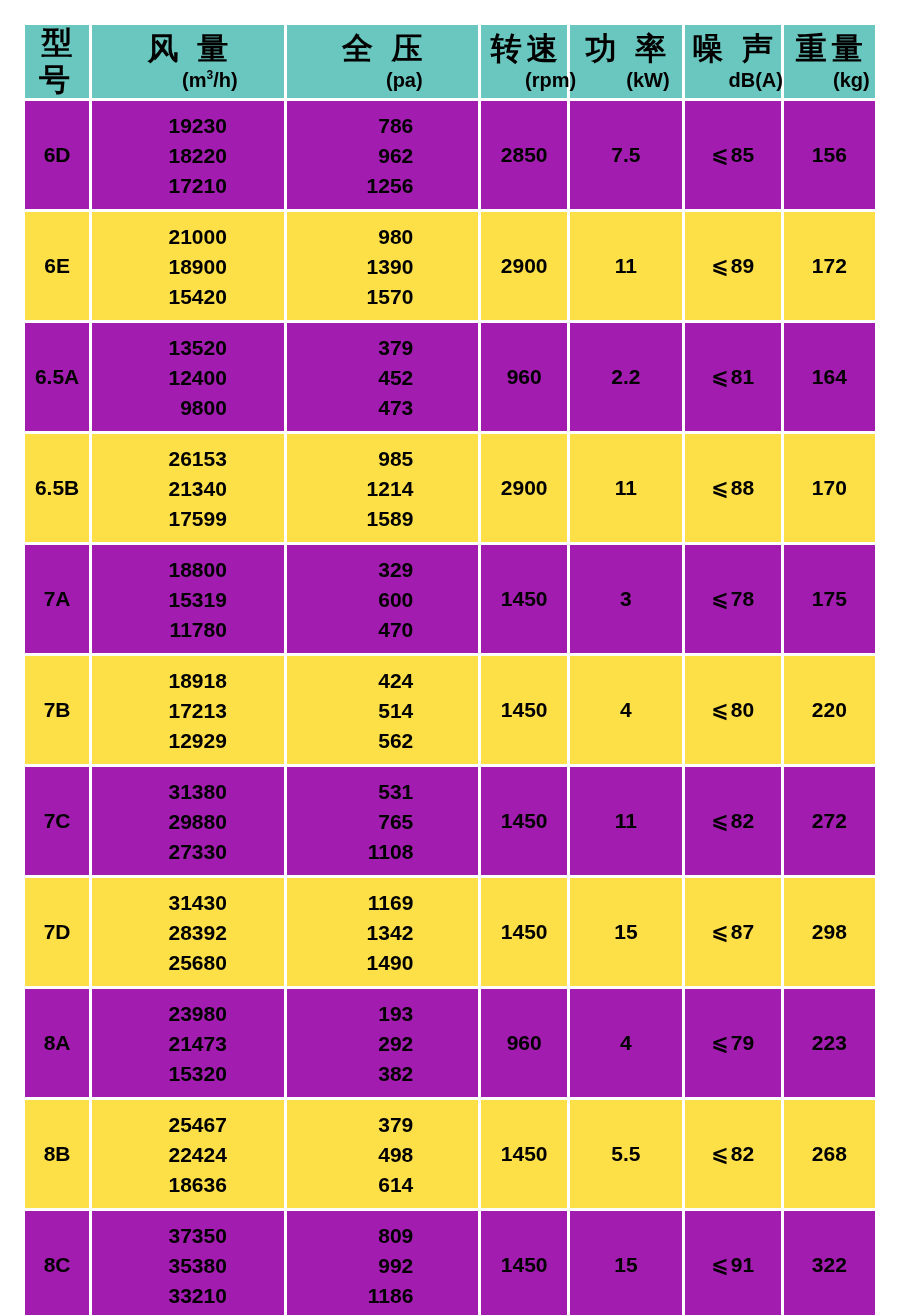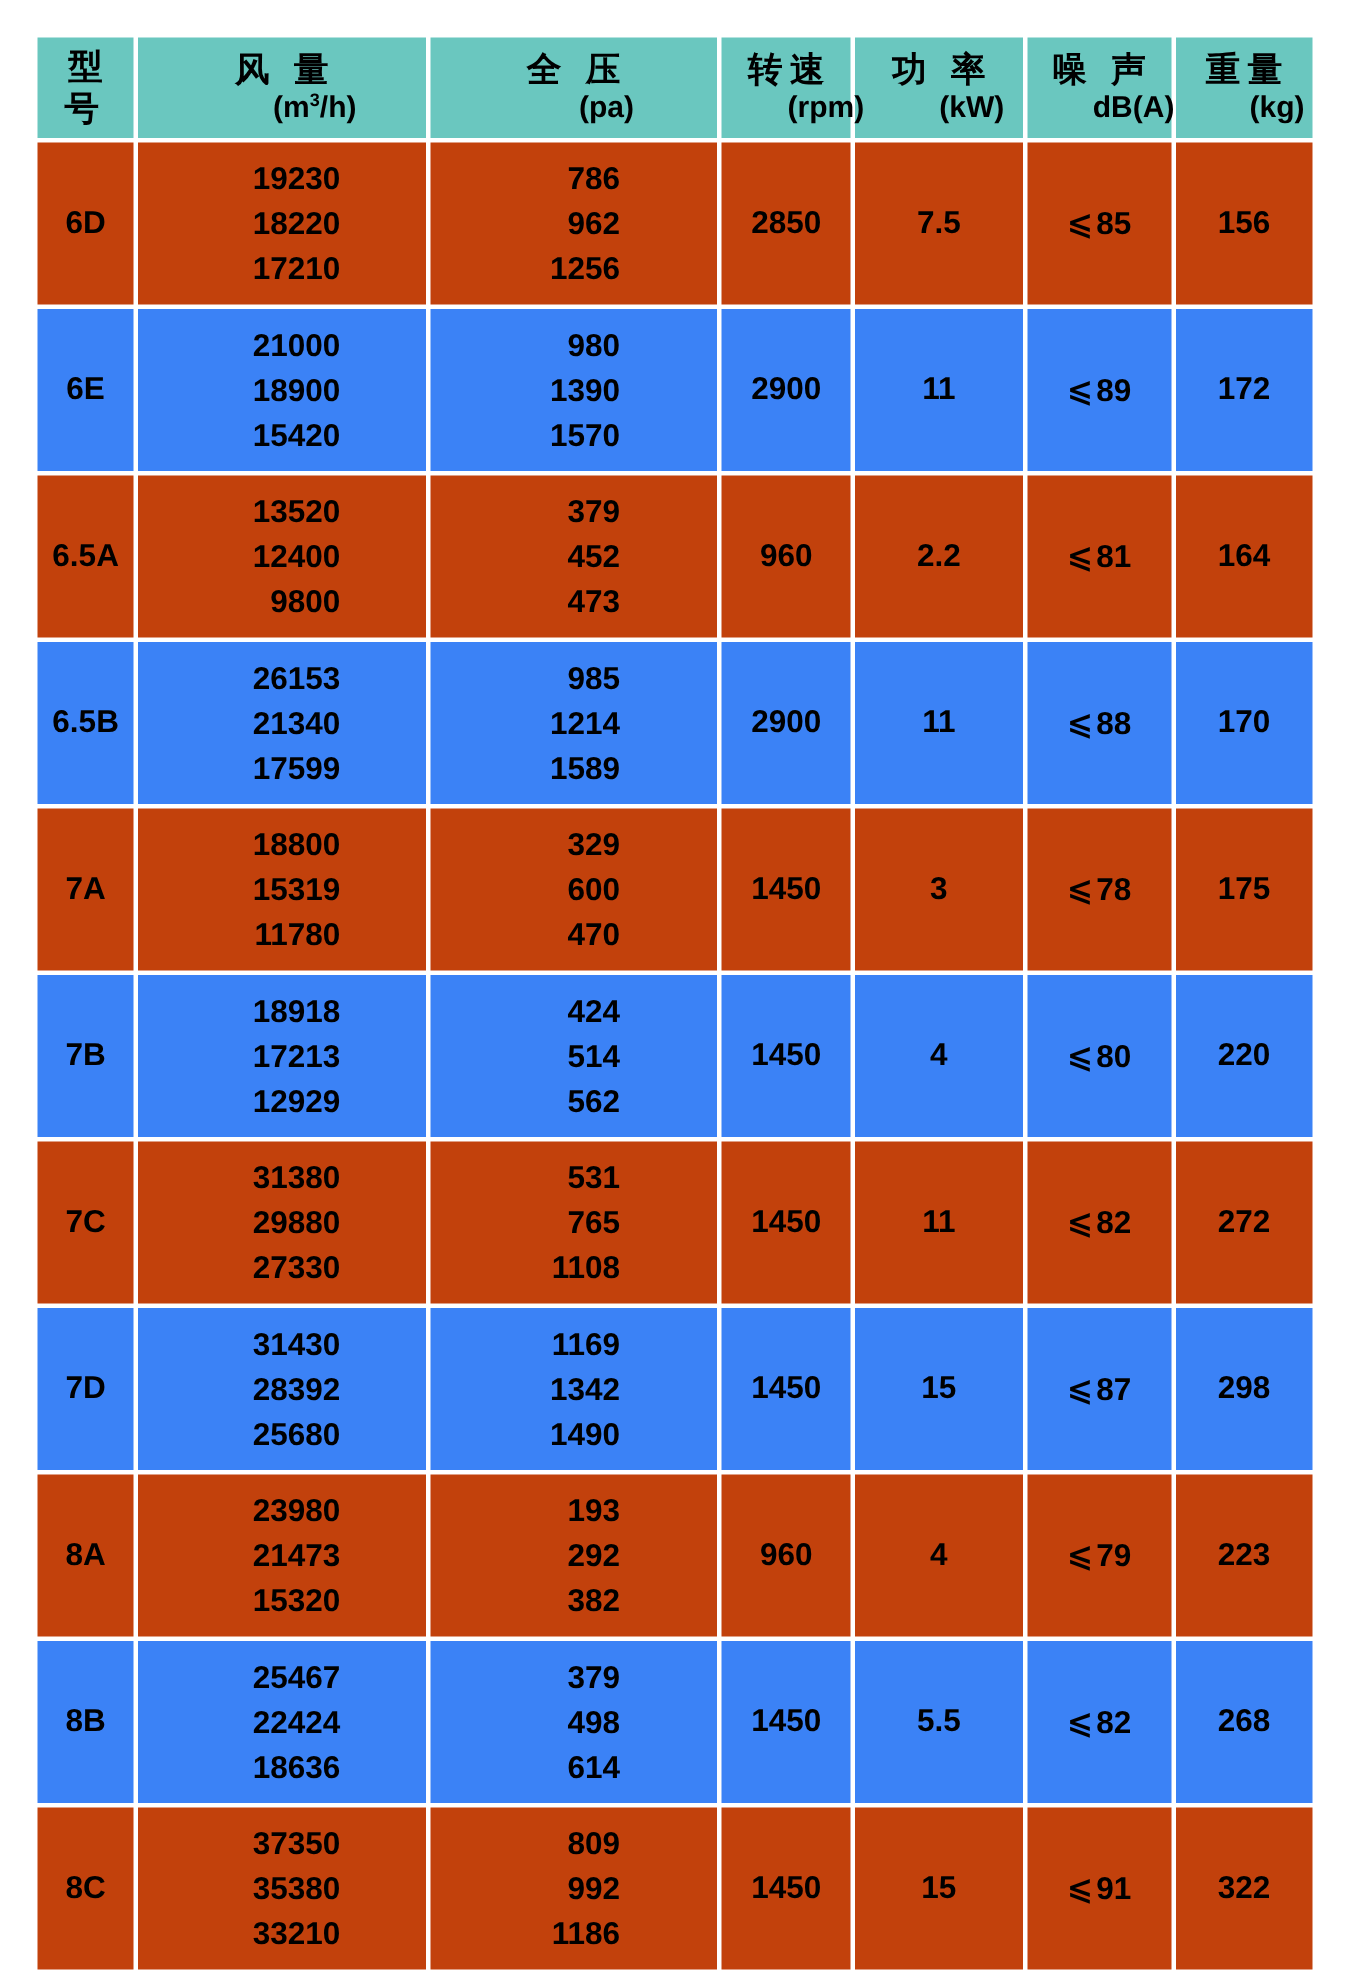--- a/index.html
+++ b/index.html
@@ -37,21 +37,21 @@
 
   
   thead th {
     background: #6ac7bf;
     height: 67px;
     line-height: 1.18;
     font-size: 21px;
   }
   .hd-cn {
     display: block;
-    font-size: 23px;
+    font-size: 31px;
     letter-spacing: 5px;
     text-indent: 5px;
     font-weight: bold;
   }
   .hd-unit {
     display: block;
     font-size: 20px;
     font-weight: bold;
     margin-top: 1px;
     padding-left: 44px;
@@ -60,22 +60,22 @@
     font-size: 12px;
     vertical-align: super;
     line-height: 0;
   }
 
   
   tbody td {
     height: 108px;
     font-size: 21px;
   }
-  tbody tr.row-dark td { background: #c2410c; }
-  tbody tr.row-light td { background: #3b82f6; }
+  tbody tr.row-dark td { background: #a21caf; }
+  tbody tr.row-light td { background: #fde047; }
 
   .stack {
     display: flex;
     flex-direction: column;
     align-items: center;
     justify-content: center;
     gap: 9px;
     line-height: 1;
   }
   .stack > span {

